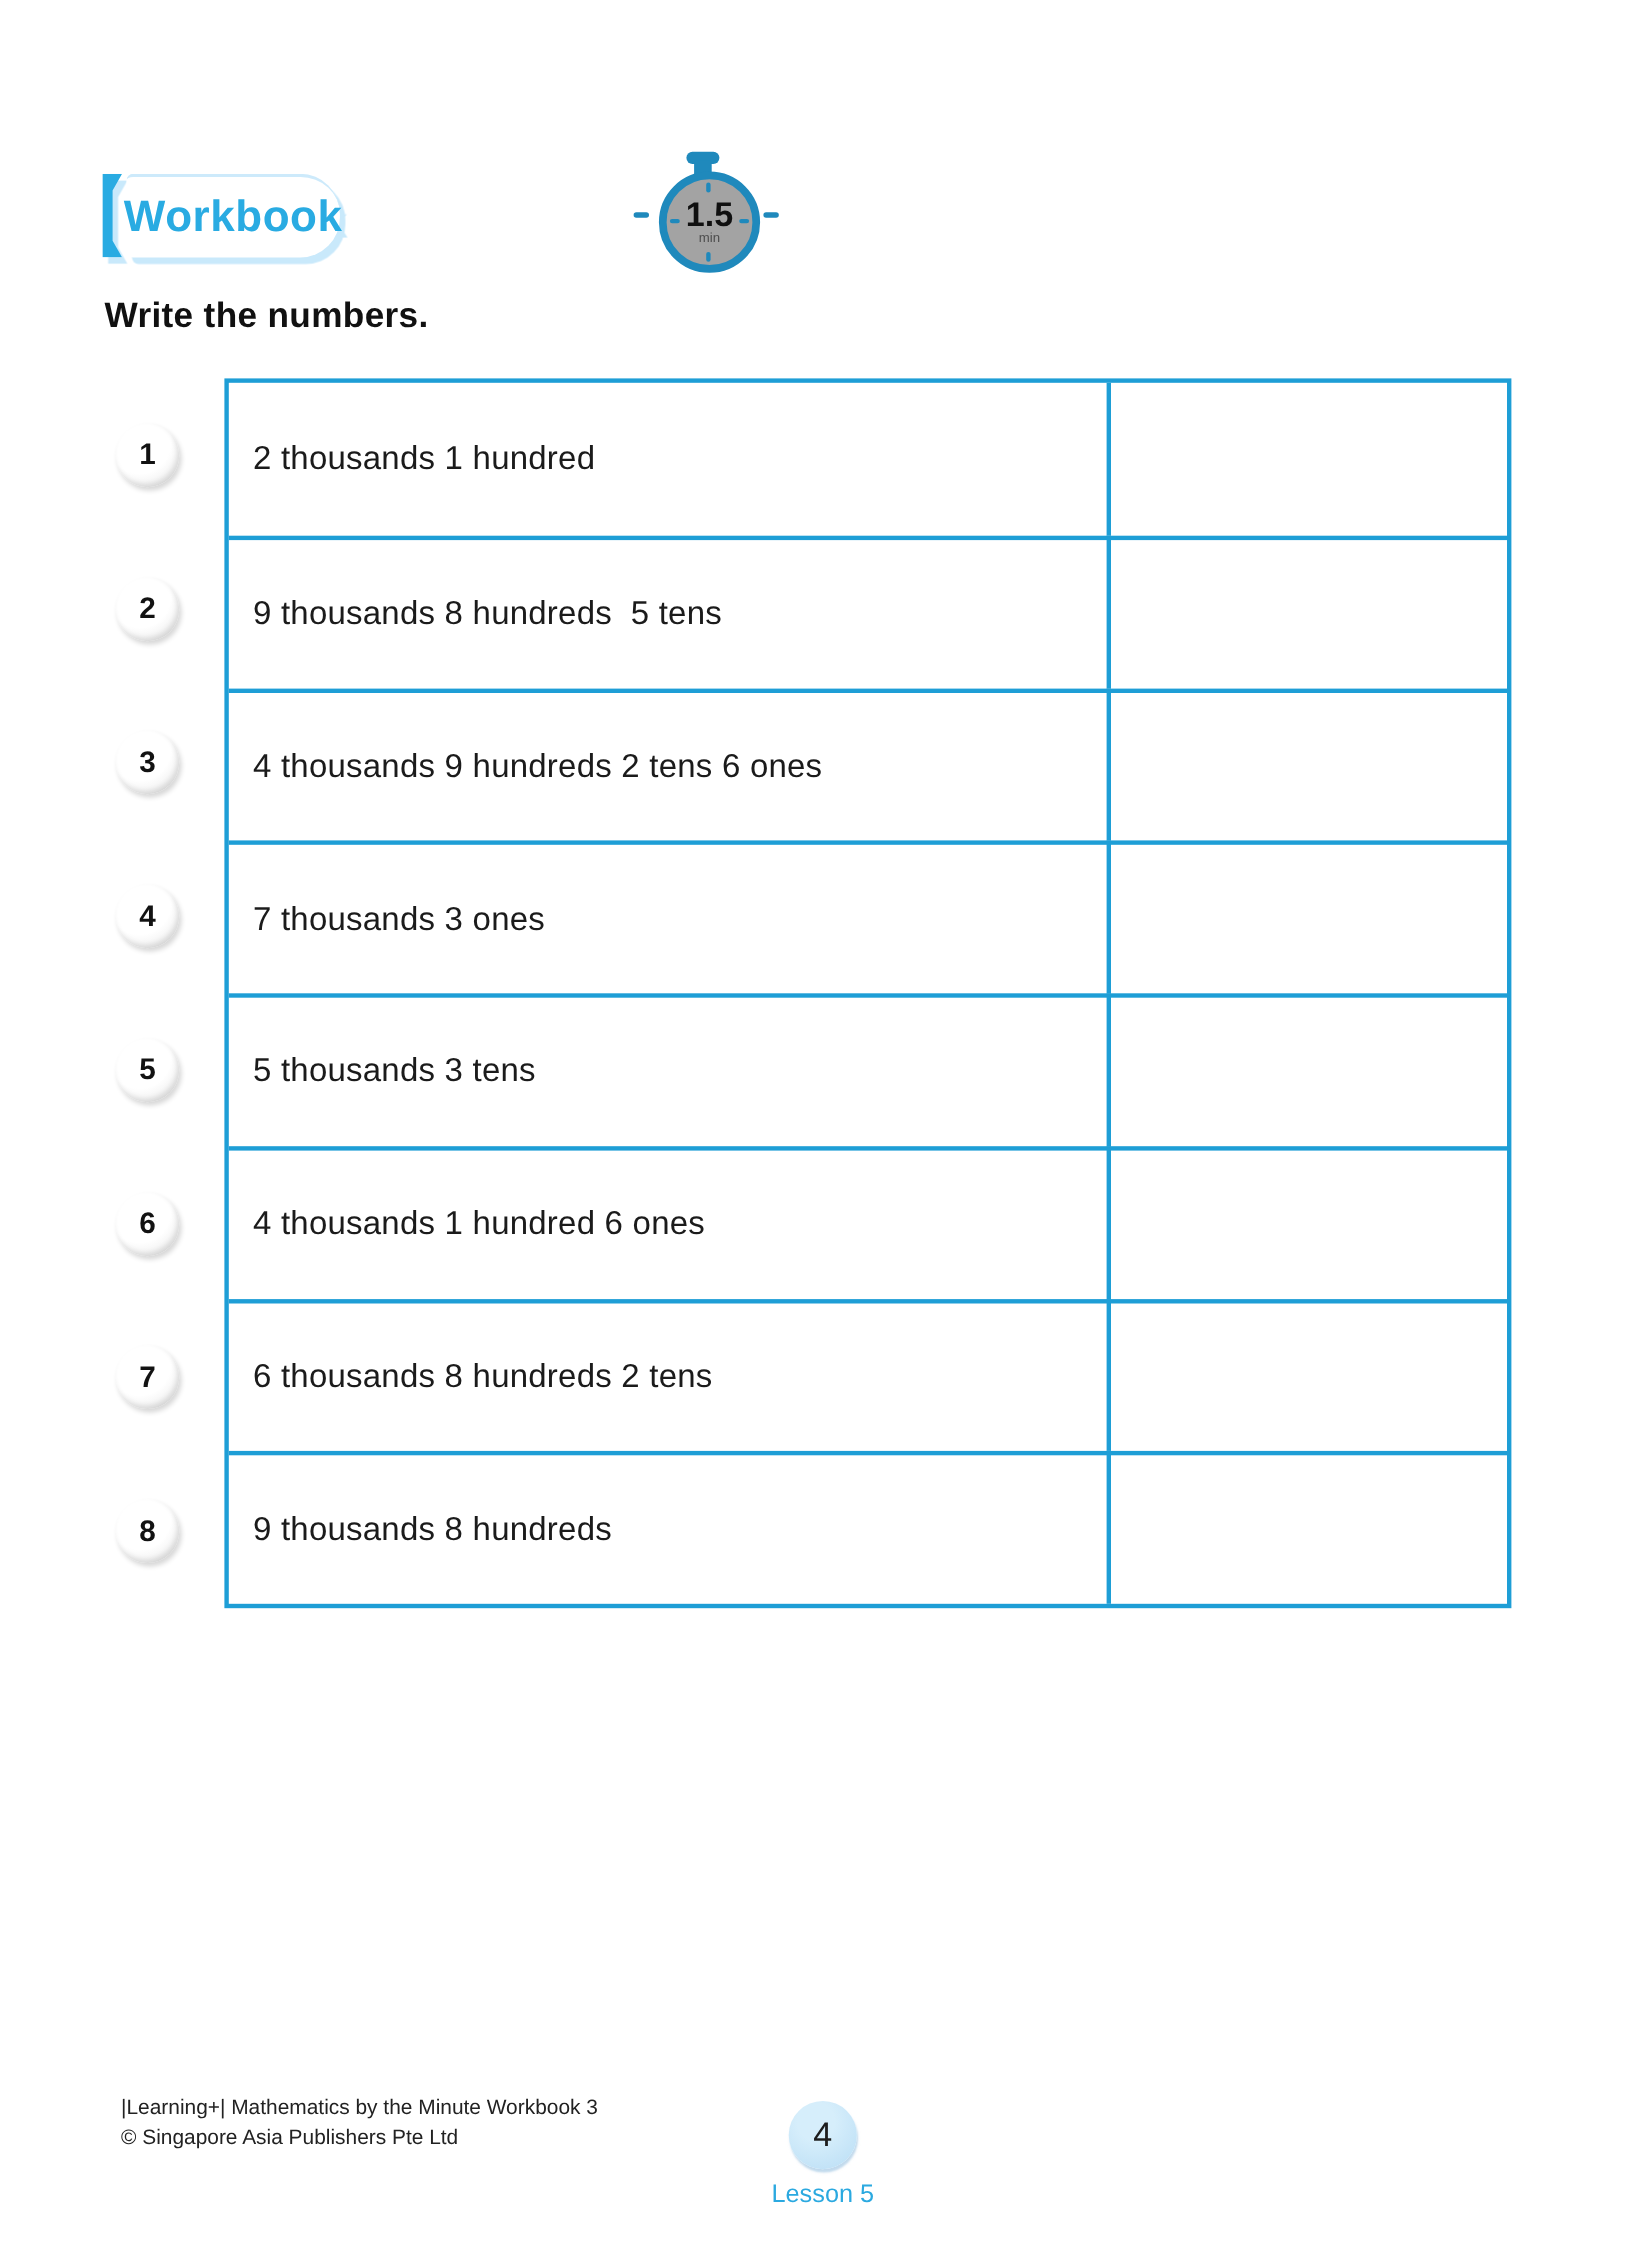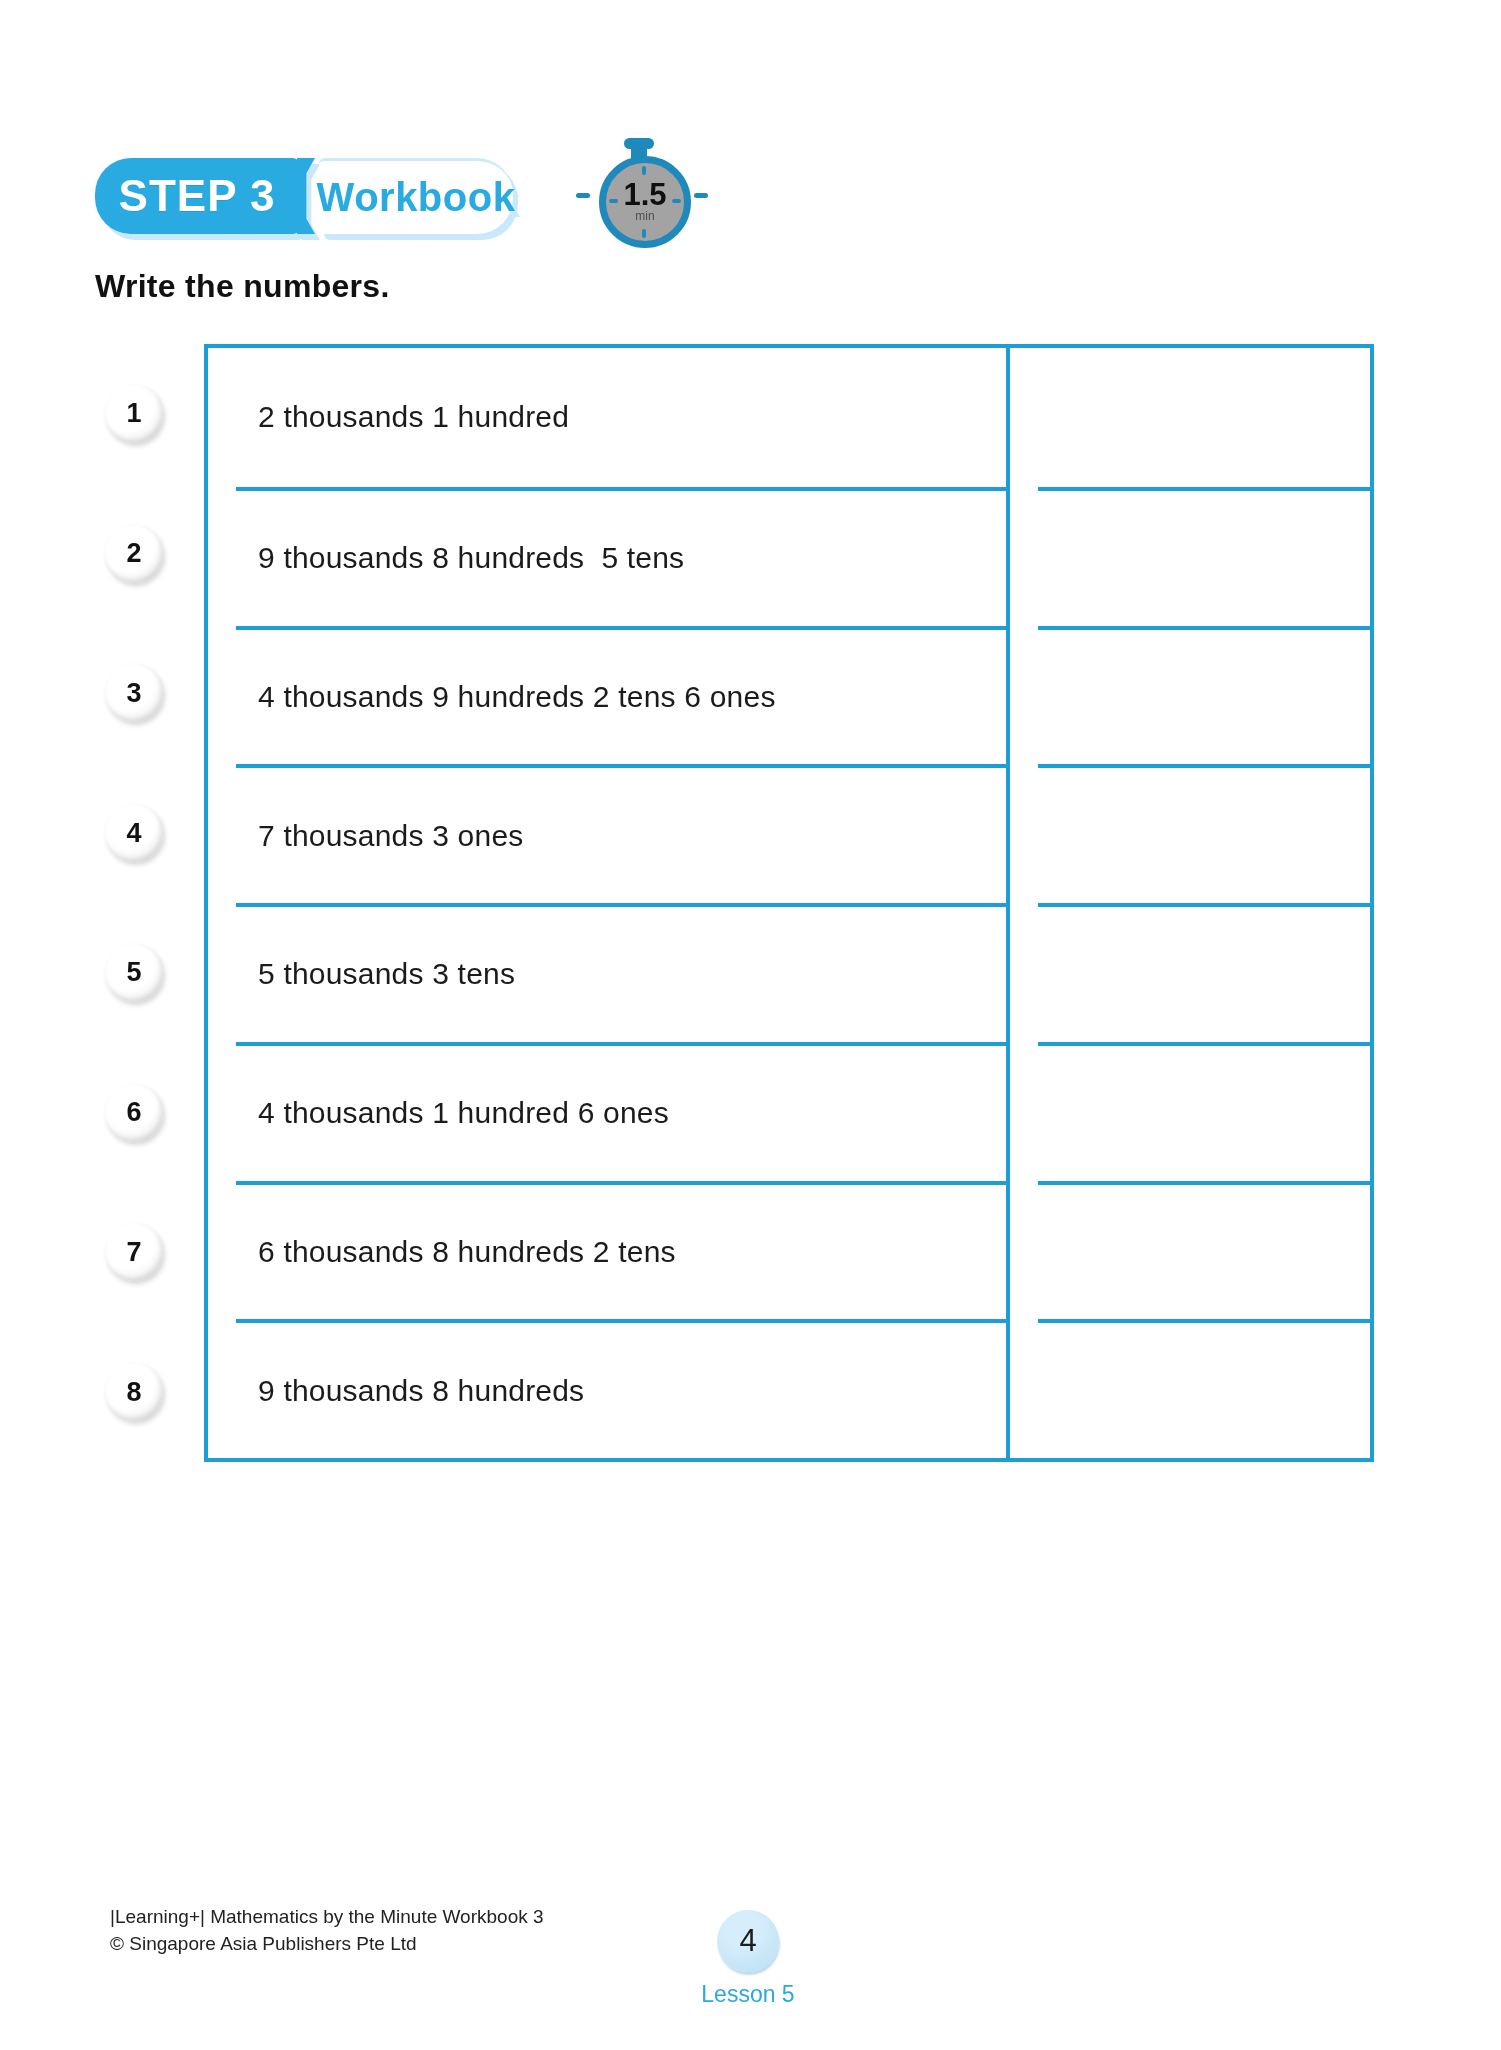--- a/index.html
+++ b/index.html
@@ -76,21 +76,21 @@
     width:58px;height:58px;margin-left:2px;border-radius:50%;
     background:radial-gradient(circle at 38% 30%, #ffffff 52%, #f2f2f2 74%, #d8d8d8 96%);
     box-shadow:inset -2px -3px 5px rgba(0,0,0,0.10), 2px 3px 5px rgba(0,0,0,0.16);
     display:flex;align-items:center;justify-content:center;
     font-size:27px;font-weight:bold;color:#121212;
   }
   .qtable{
     display:grid;grid-template-columns:802px 360px;grid-auto-rows:1fr;
     height:1118px;box-sizing:border-box;border:4px solid var(--table-border);background:#ffffff;
   }
-  .cell{box-sizing:border-box;margin-left:28px;}
+  .cell{box-sizing:border-box;}
   .cell.q{
     border-right:4px solid var(--table-border);
     padding-left:22px;display:flex;align-items:center;
     font-size:30px;color:#1b1b1b;letter-spacing:0.2px;white-space:pre-wrap;
   }
   .qtable .cell:nth-child(n+3){border-top:4px solid var(--table-border);}
 
   
   .credits{position:absolute;left:110px;top:1903px;font-size:19px;color:#222222;line-height:27px;}
   .page-badge{
@@ -104,23 +104,20 @@
     position:absolute;left:648px;top:1981px;width:200px;text-align:center;
     color:var(--lesson-blue);font-size:23px;
   }
 </style>
 </head>
 <body>
 
 <div class="page">
 
   <div class="step-banner">
-    <div class="step-pill">
-      <span>STEP 3</span>
-    </div>
     <div class="step-bracket"></div>
     <div class="challenge-pill">
       <span>Workbook</span>
     </div>
   </div>
 
   <div class="timer">
     <div class="timer-cap"></div>
     <div class="timer-stem"></div>
     <div class="dash left"></div>

